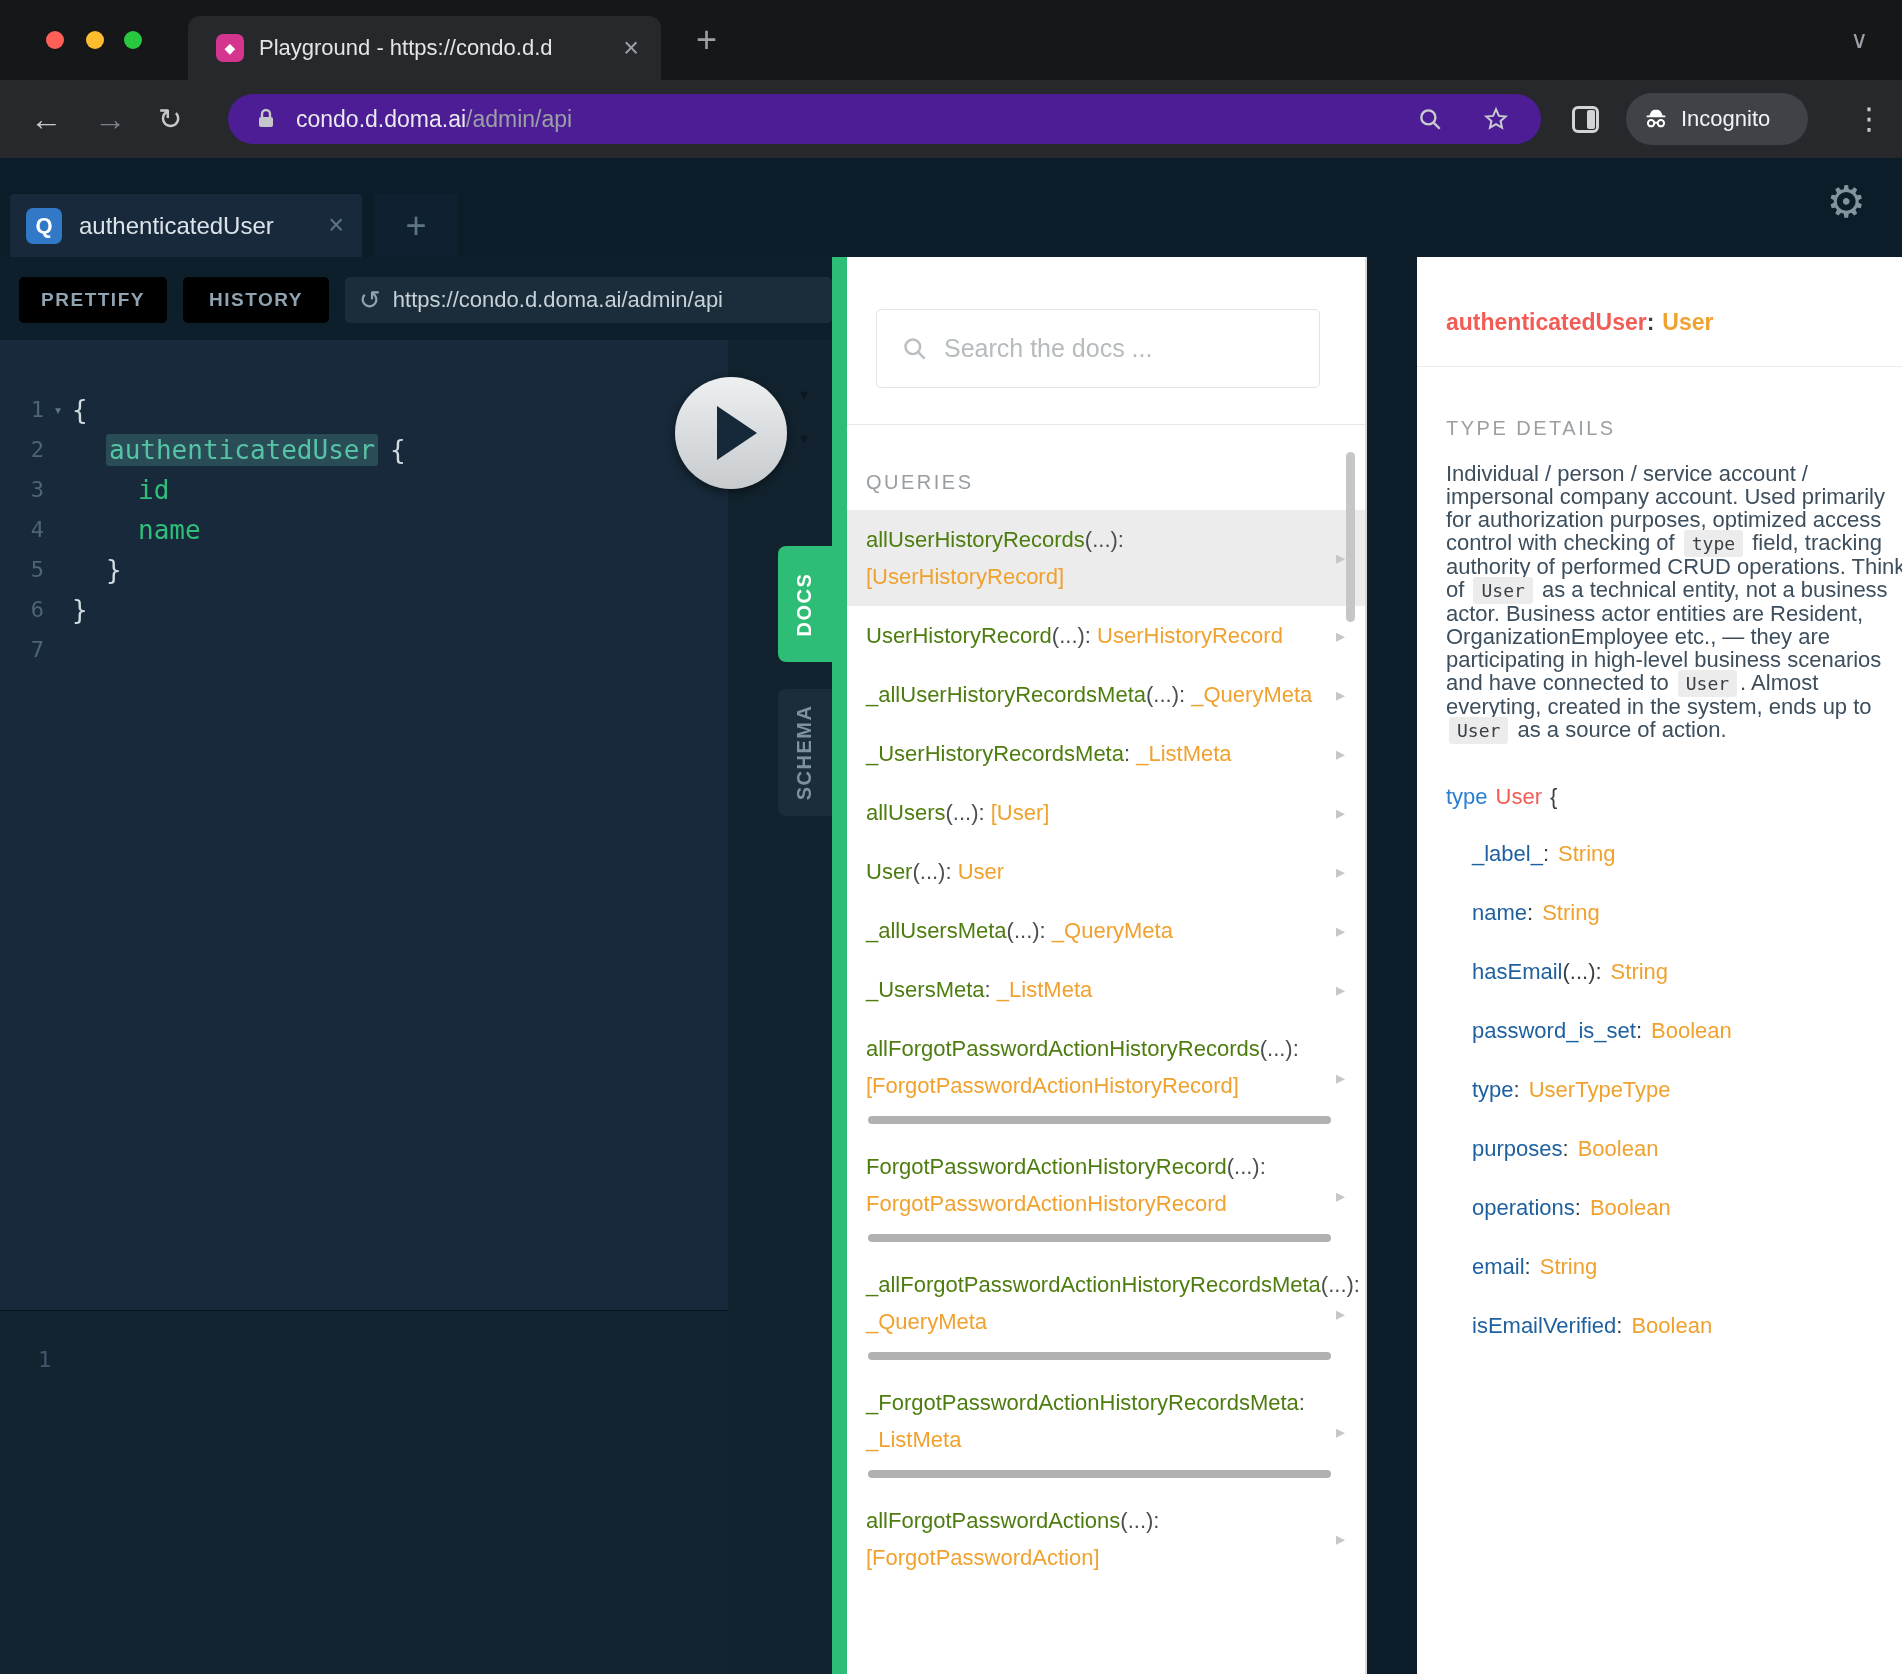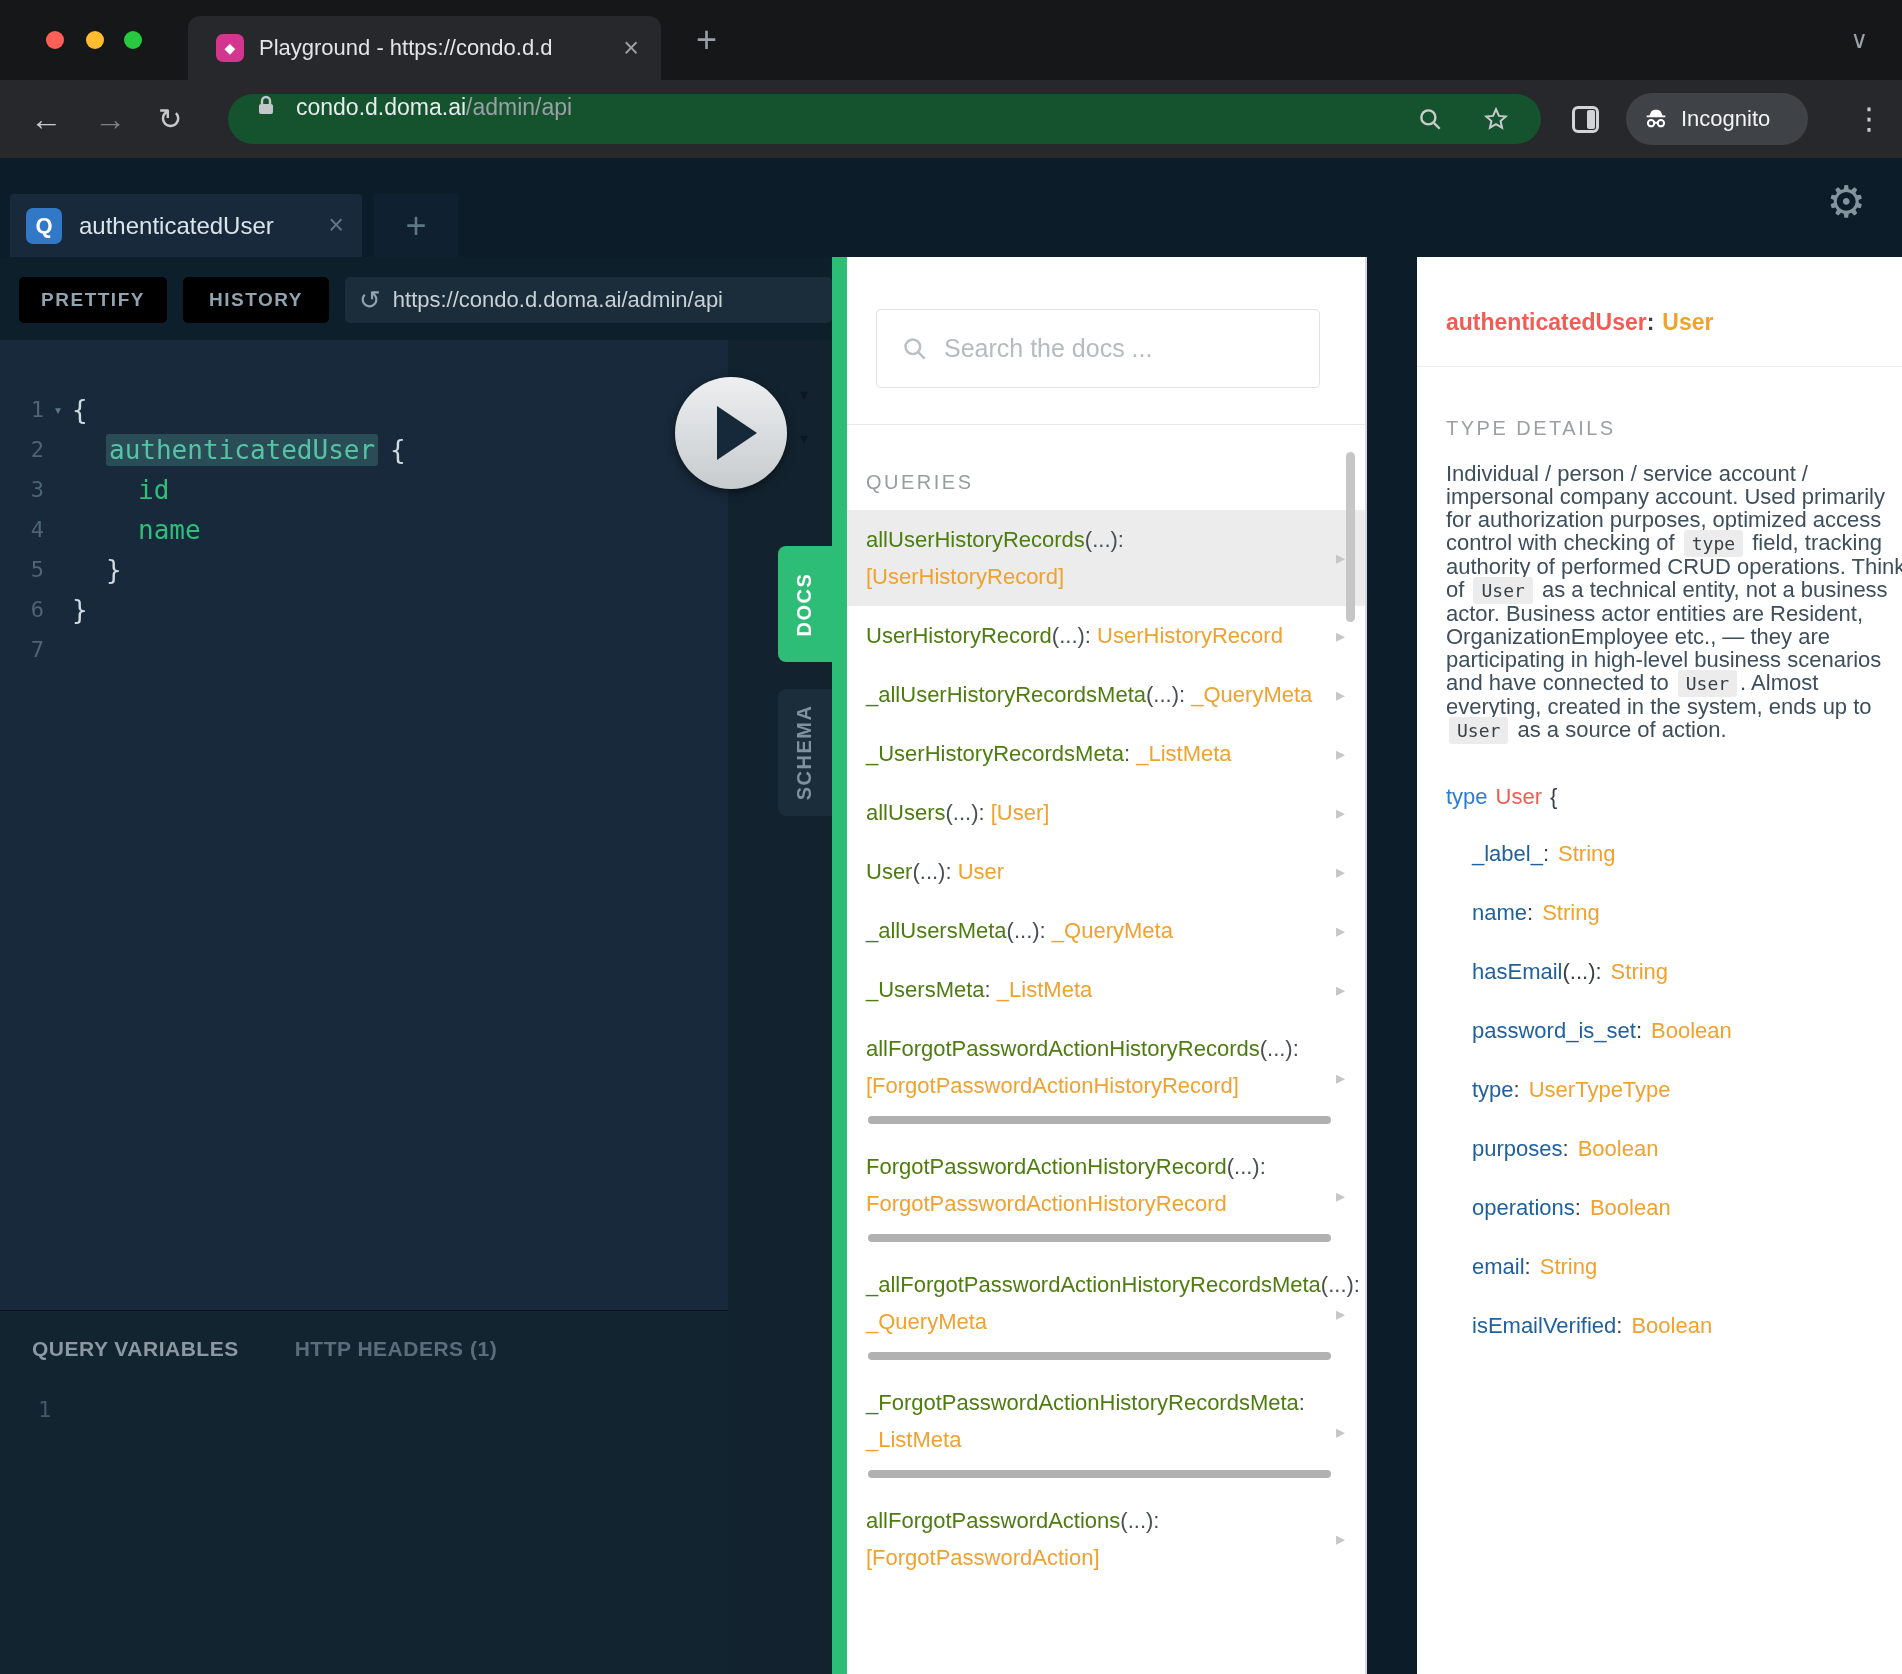--- a/index.html
+++ b/index.html
@@ -16,21 +16,21 @@
   .tab { position:absolute; left:188px; top:16px; width:473px; height:64px; background:#26282b; border-radius:12px 12px 0 0; display:flex; align-items:center; }
   .favicon { width:28px; height:28px; border-radius:7px; background:#d4368f; color:#fff; font-size:14px; display:flex; align-items:center; justify-content:center; margin-left:28px; flex:none; }
   .tab-title { margin-left:15px; color:#e3e5e7; font-size:22px; white-space:nowrap; overflow:hidden; flex:1; }
   .tab-close { color:#9aa0a6; font-size:27px; line-height:1; margin:0 22px 0 8px; }
   .newtab { position:absolute; left:696px; top:22px; color:#9aa0a6; font-size:36px; font-weight:300; line-height:1; }
   .strip-chev { position:absolute; right:34px; top:28px; color:#9aa0a6; font-size:24px; line-height:1; }
 
   .browser-toolbar { position:absolute; left:0; top:80px; width:100%; height:78px; background:#26282b; }
   .nav { position:absolute; top:50%; transform:translateY(-50%); color:#c6c9cb; font-size:32px; line-height:1; }
   .nav.fwd { color:#7c8084; }
-  .omnibox { position:absolute; left:228px; top:14px; width:1313px; height:50px; border-radius:25px; background:#14532d; display:flex; align-items:flex-start; }
+  .omnibox { position:absolute; left:228px; top:14px; width:1313px; height:50px; border-radius:25px; background:#4c1d95; display:flex; align-items:center; }
   .lock { margin-left:26px; flex:none; display:flex; }
   .url { margin-left:18px; font-size:23px; white-space:nowrap; }
   .url .host { color:#e8eaed; }
   .url .path { color:#9aa0a6; }
   .ob-icon { position:absolute; top:12px; }
   .sidepanel { position:absolute; left:1572px; top:26px; width:27px; height:27px; border:3px solid #d2d4d6; border-radius:6px; }
   .sidepanel::after { content:""; position:absolute; right:1px; top:1px; bottom:1px; width:8px; background:#d2d4d6; border-radius:2px; }
   .incog { position:absolute; left:1626px; top:13px; width:182px; height:52px; border-radius:26px; background:#3f4347; display:flex; align-items:center; }
   .incog svg { margin-left:16px; flex:none; }
   .incog-label { color:#f1f3f4; font-size:22px; margin-left:11px; }
@@ -239,24 +239,20 @@
       <span class="pcaret c2">▾</span>
 
       <div class="side-tab side-docs">
           <span>DOCS</span>
         </div>
       <div class="side-tab side-schema">
           <span>SCHEMA</span>
         </div>
 
       <div class="vars">
-        <div class="vars-row">
-          <span class="vlabel">QUERY VARIABLES</span>
-          <span class="vlabel dim">HTTP HEADERS (1)</span>
-        </div>
         <div class="vnum">1</div>
       </div>
     </div>
 
     <div class="divider-green"></div>
 
     <div class="docs">
       <div class="docs-head">
         <div class="searchbox">
           <svg width="27" height="27" viewBox="0 0 24 24">

